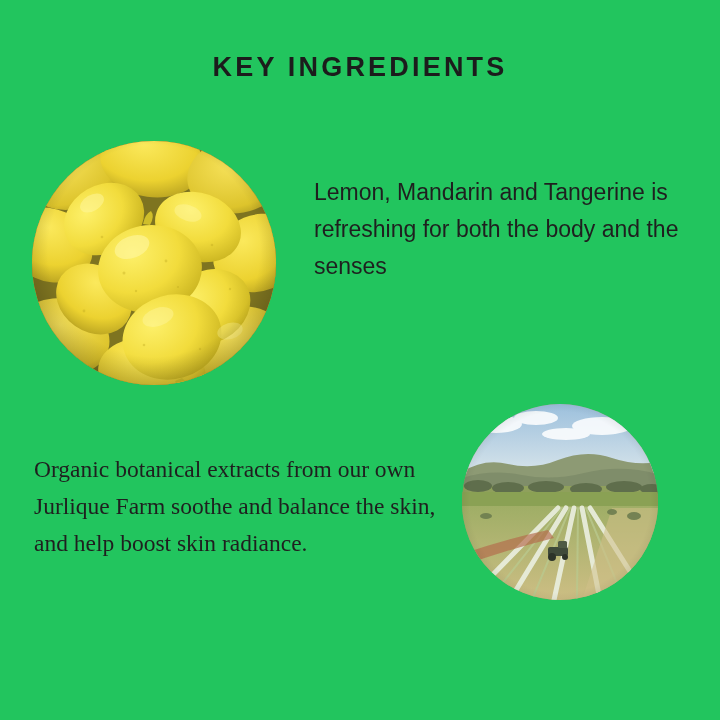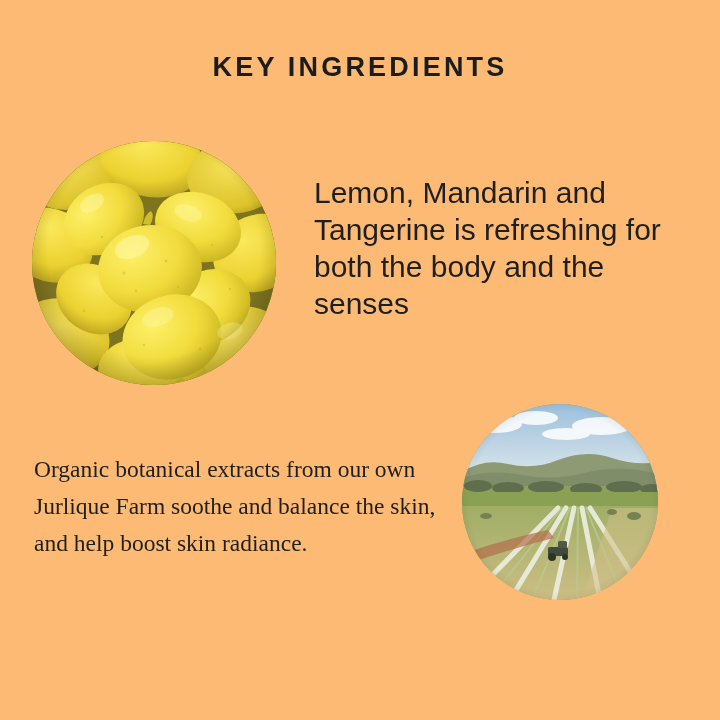--- a/index.html
+++ b/index.html
@@ -10,21 +10,21 @@
     width: 720px;
     height: 720px;
     background: #fbf1dd;
     font-family: "Liberation Sans", sans-serif;
     overflow: hidden;
   }
   .page {
     position: relative;
     width: 720px;
     height: 720px;
-    background: #fdba74;
+    background: #22c55e;
   }
   .headline {
     position: absolute;
     top: 52px;
     left: 0;
     width: 720px;
     text-align: center;
     font-size: 27px;
     font-weight: bold;
     letter-spacing: 3.2px;
@@ -41,21 +41,21 @@
     height: 244px;
     border-radius: 50%;
     overflow: hidden;
     background: #c9c35c;
   }
   .block1-text {
     position: absolute;
     left: 314px;
     top: 174px;
     width: 372px;
-    font-size: 30px;
+    font-size: 23px;
     line-height: 37px;
     color: #1f1f1f;
     font-family: "Liberation Sans", sans-serif;
   }
 
   
   .block2-image {
     position: absolute;
     left: 462px;
     top: 404px;

